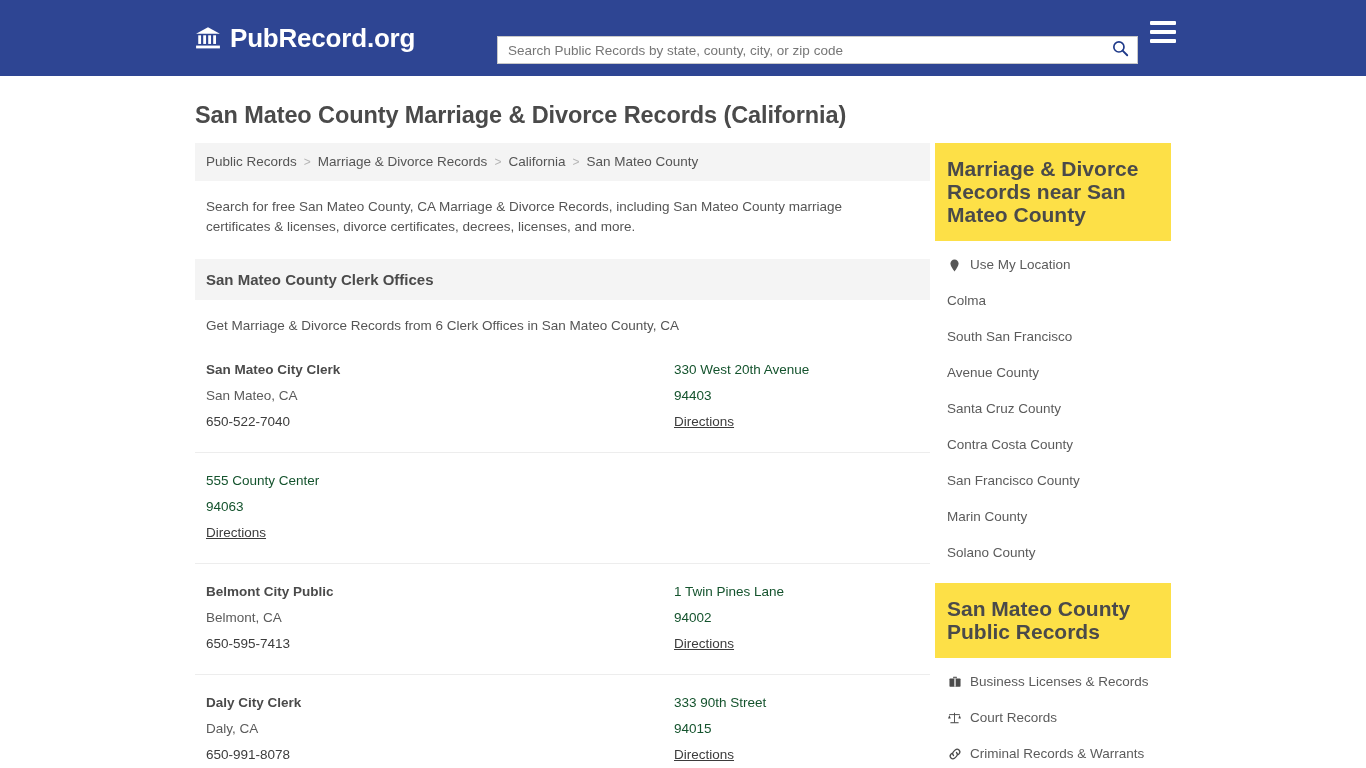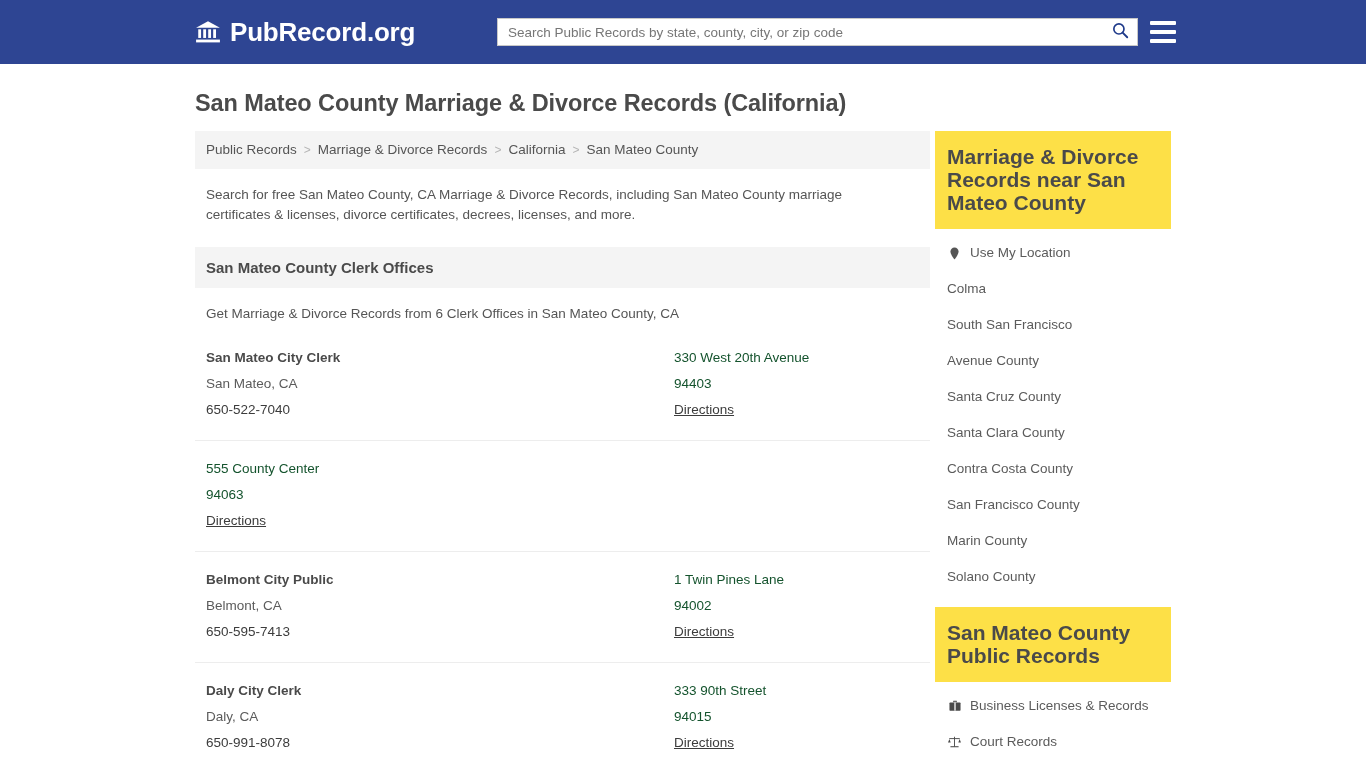--- a/index.html
+++ b/index.html
@@ -9,21 +9,21 @@
     width: 1366px;
     height: 768px;
     overflow: hidden;
     background: #ffffff;
     font-family: "Liberation Sans", sans-serif;
     -webkit-font-smoothing: antialiased;
   }
 
   
   .site-header {
-    height: 64px;
+    height: 76px;
     background: #2e4593;
     display: flex;
     align-items: center;
     width: 100%;
     position: relative;
   }
 
   .brand {
     display: flex;
     align-items: center;
@@ -43,21 +43,21 @@
     font-size: 26px;
     font-weight: bold;
     letter-spacing: -0.2px;
     line-height: 1;
     white-space: nowrap;
   }
 
   .search-wrap {
     position: absolute;
     left: 497px;
-    top: 18px;
+    top: 36px;
     width: 641px;
     height: 28px;
     background: #ffffff;
     border: 1px solid #c8c8c8;
     display: flex;
     align-items: center;
   }
   .search-input {
     flex: 1 1 auto;
     border: 0;
@@ -393,23 +393,20 @@
           </a>
 
           <a class="side-link" href="#">
             <span>Avenue County</span>
           </a>
 
           <a class="side-link" href="#">
             <span>Santa Cruz County</span>
           </a>
 
-          <a class="side-link" href="#">
-            <span>Santa Clara County</span>
-          </a>
 
           <a class="side-link" href="#">
             <span>Contra Costa County</span>
           </a>
 
           <a class="side-link" href="#">
             <span>San Francisco County</span>
           </a>
 
           <a class="side-link" href="#">

